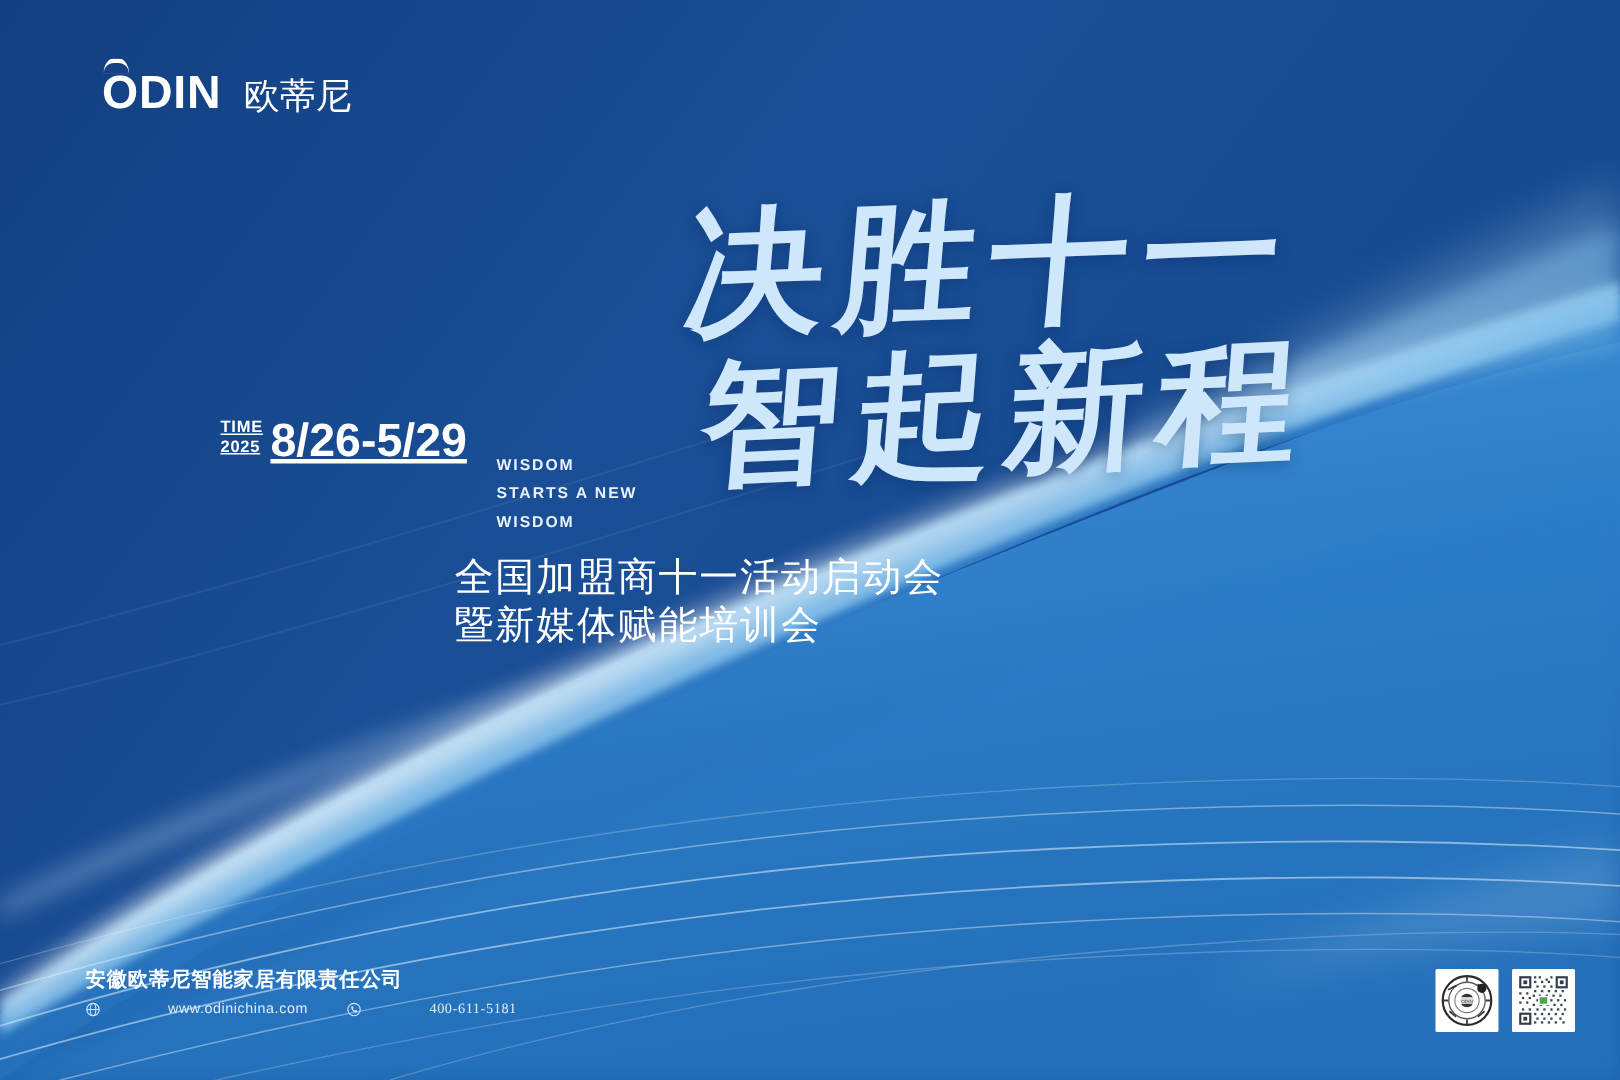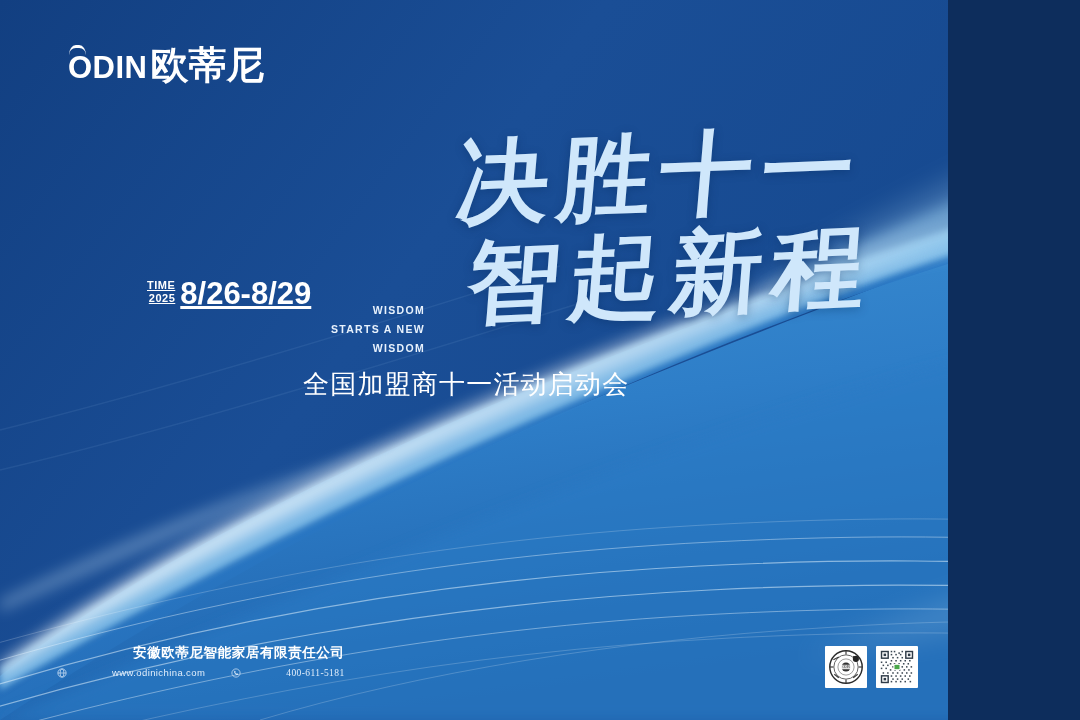--- a/index.html
+++ b/index.html
@@ -5,25 +5,24 @@
   html, body {
     margin: 0;
     padding: 0;
     background: #0d2d5c;
   }
   body {
     font-family: "Liberation Sans", sans-serif;
   }
   .poster {
     position: relative;
-    width: 948px;
+    width: 1080px;
     height: 720px;
     overflow: hidden;
     background: #8b5cf6;
-    text-align: right;
   }
   .bg-svg {
     position: absolute;
     inset: 0;
     width: 1080px;
     height: 720px;
     display: block;
   }
 
   
@@ -47,23 +46,23 @@
   .logo-macron {
     position: absolute;
     left: 1px;
     top: -7px;
     width: 17px;
     height: 7px;
     border-top: 3px solid #ffffff;
     border-radius: 40% 40% 0 0 / 100% 100% 0 0;
   }
   .logo-cn {
-    font-size: 38px;
-    font-weight: 700;
-    margin-left: 3px;
+    font-size: 24px;
+    font-weight: 400;
+    margin-left: 15px;
     line-height: 1;
     letter-spacing: 0px;
   }
 
   
   .calli {
     position: absolute;
     z-index: 15;
     color: #cfe7fb;
     font-family: "DejaVu Serif", serif;
@@ -298,31 +297,32 @@
   </div>
 
   <div class="calli calli-1">决胜十一</div>
   <div class="calli calli-2">智起新程</div>
 
   <div class="date-block">
     <div class="date-label">
       <span>TIME</span>
       <span>2025</span>
     </div>
-    <div class="date-main">8/26-8/29</div>
+    <div class="date-main">8/26-5/29</div>
   </div>
 
   <div class="tagline">
     <div>WISDOM</div>
     <div>STARTS A NEW</div>
     <div>WISDOM</div>
   </div>
 
   <div class="subtitle">
     <div>全国加盟商十一活动启动会</div>
+    <div>暨新媒体赋能培训会</div>
   </div>
 
   <div class="footer">
     <div class="footer-company">安徽欧蒂尼智能家居有限责任公司</div>
     <div class="footer-contact">
       <span class="contact-item">
         <svg class="c-icon" viewBox="0 0 16 16">
           <circle cx="8" cy="8" r="6.6" fill="none" stroke="#e2eefb" stroke-width="1.3"></circle>
           <ellipse cx="8" cy="8" rx="3" ry="6.6" fill="none" stroke="#e2eefb" stroke-width="1.1"></ellipse>
           <line x1="1.6" y1="8" x2="14.4" y2="8" stroke="#e2eefb" stroke-width="1.1"></line>

